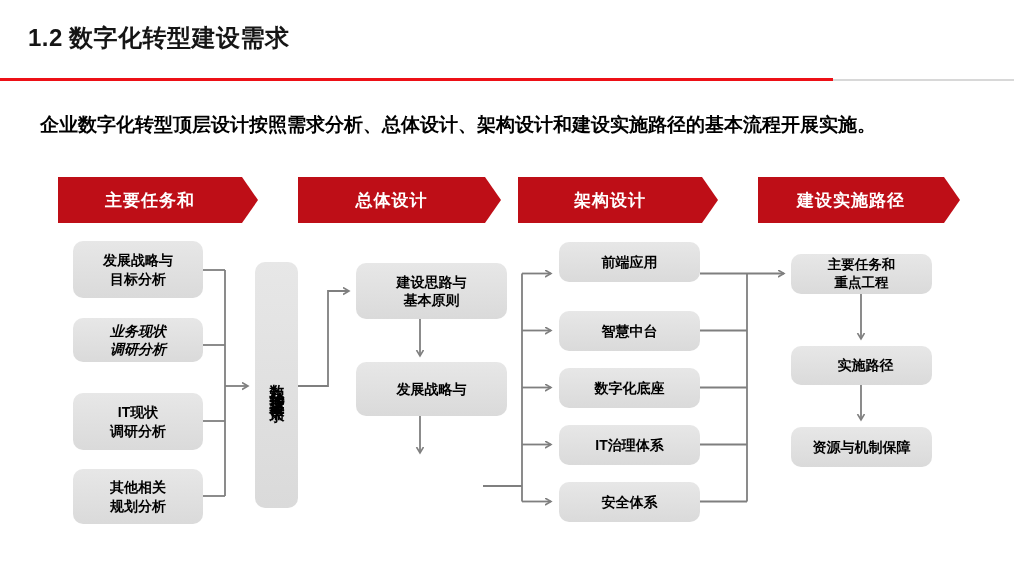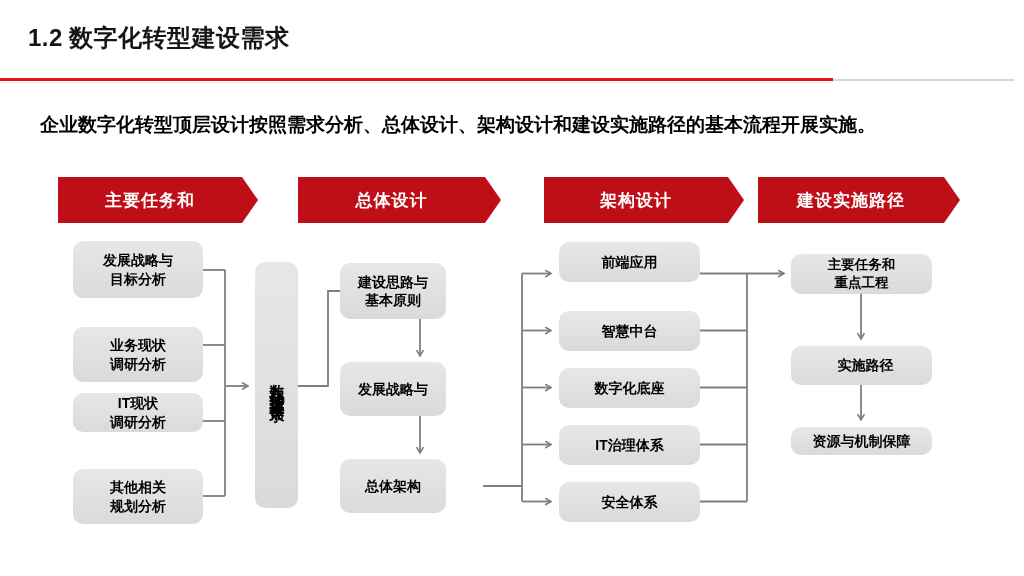--- a/index.html
+++ b/index.html
@@ -39,21 +39,21 @@
   }
   .vbox{
     position:absolute;left:255px;top:262px;width:43px;height:246px;
     background:linear-gradient(#E7E7E7,#DADADA);border-radius:10px;
     display:flex;align-items:center;justify-content:center;
     font-size:15px;font-weight:700;color:#000;
     writing-mode:vertical-rl;text-orientation:upright;letter-spacing:3px;
   }
   
   .c1{left:73px;width:130px;}
-  .c2{left:340px;width:106px;}
+  .c2{left:356px;width:151px;}
   .c3{left:559px;width:141px;height:40px;}
   .c4{left:791px;width:141px;}
   #connectors{position:absolute;left:0;top:0;width:1024px;height:576px;pointer-events:none;}
 </style>
 </head>
 <body>
 
 <div id="slide">
 
   <div class="title">
@@ -62,21 +62,21 @@
   <div class="rule-red"></div>
   <div class="rule-gray"></div>
   <div class="subtitle">企业数字化转型顶层设计按照需求分析、总体设计、架构设计和建设实施路径的基本流程开展实施。</div>
 
   <div class="banner" style="left:58px;width:200px;">
     <span>主要任务和</span>
   </div>
   <div class="banner" style="left:298px;width:203px;">
     <span>总体设计</span>
   </div>
-  <div class="banner" style="left:544px;width:200px;">
+  <div class="banner" style="left:518px;width:200px;">
     <span>架构设计</span>
   </div>
   <div class="banner" style="left:758px;width:202px;">
     <span>建设实施路径</span>
   </div>
 
   <svg id="connectors" viewBox="0 0 1024 576">
     <defs>
       <marker id="arrow" markerWidth="9" markerHeight="9" refX="6.5" refY="4" orient="auto" markerUnits="userSpaceOnUse">
         <path d="M0.5,0.5 L6.5,4 L0.5,7.5" fill="none" stroke="#7F7F7F" stroke-width="1.6"></path>
@@ -112,38 +112,37 @@
       <path d="M747,273.5 V501.5"></path>
       <path d="M747,273.5 H784" marker-end="url(#arrow)"></path>
 
       <path d="M861,294 V339" marker-end="url(#arrow)"></path>
       <path d="M861,385 V420" marker-end="url(#arrow)"></path>
     </g>
   </svg>
 
   <div class="box c1" style="top:241px;height:57px;">发展战略与
 目标分析</div>
-  <div class="box c1" style="top:327px;height:55px;">业务现状
+  <div class="box c1" style="top:318px;height:44px;font-style:italic;">业务现状
 调研分析</div>
-  <div class="box c1" style="top:393px;height:39px;">IT现状
+  <div class="box c1" style="top:393px;height:57px;">IT现状
 调研分析</div>
   <div class="box c1" style="top:469px;height:55px;text-align:center;">其他相关
 规划分析</div>
 
   <div class="vbox">数字化转型建设需求</div>
 
   <div class="box c2" style="top:263px;height:56px;">建设思路与
 基本原则</div>
   <div class="box c2" style="top:362px;height:54px;">发展战略与</div>
-  <div class="box c2" style="top:459px;height:54px;">总体架构</div>
 
   <div class="box c3" style="top:242px;">前端应用</div>
   <div class="box c3" style="top:311px;">智慧中台</div>
   <div class="box c3" style="top:368px;text-align:center;">数字化底座</div>
   <div class="box c3" style="top:425px;">IT治理体系</div>
   <div class="box c3" style="top:482px;">安全体系</div>
 
   <div class="box c4" style="top:254px;height:40px;font-size:13.5px;">主要任务和
 重点工程</div>
   <div class="box c4" style="top:346px;height:39px;padding-left:8px;">实施路径</div>
-  <div class="box c4" style="top:427px;height:28px;text-align:center;">资源与机制保障</div>
+  <div class="box c4" style="top:427px;height:40px;text-align:center;">资源与机制保障</div>
 
 </div>
 
 </body></html>

